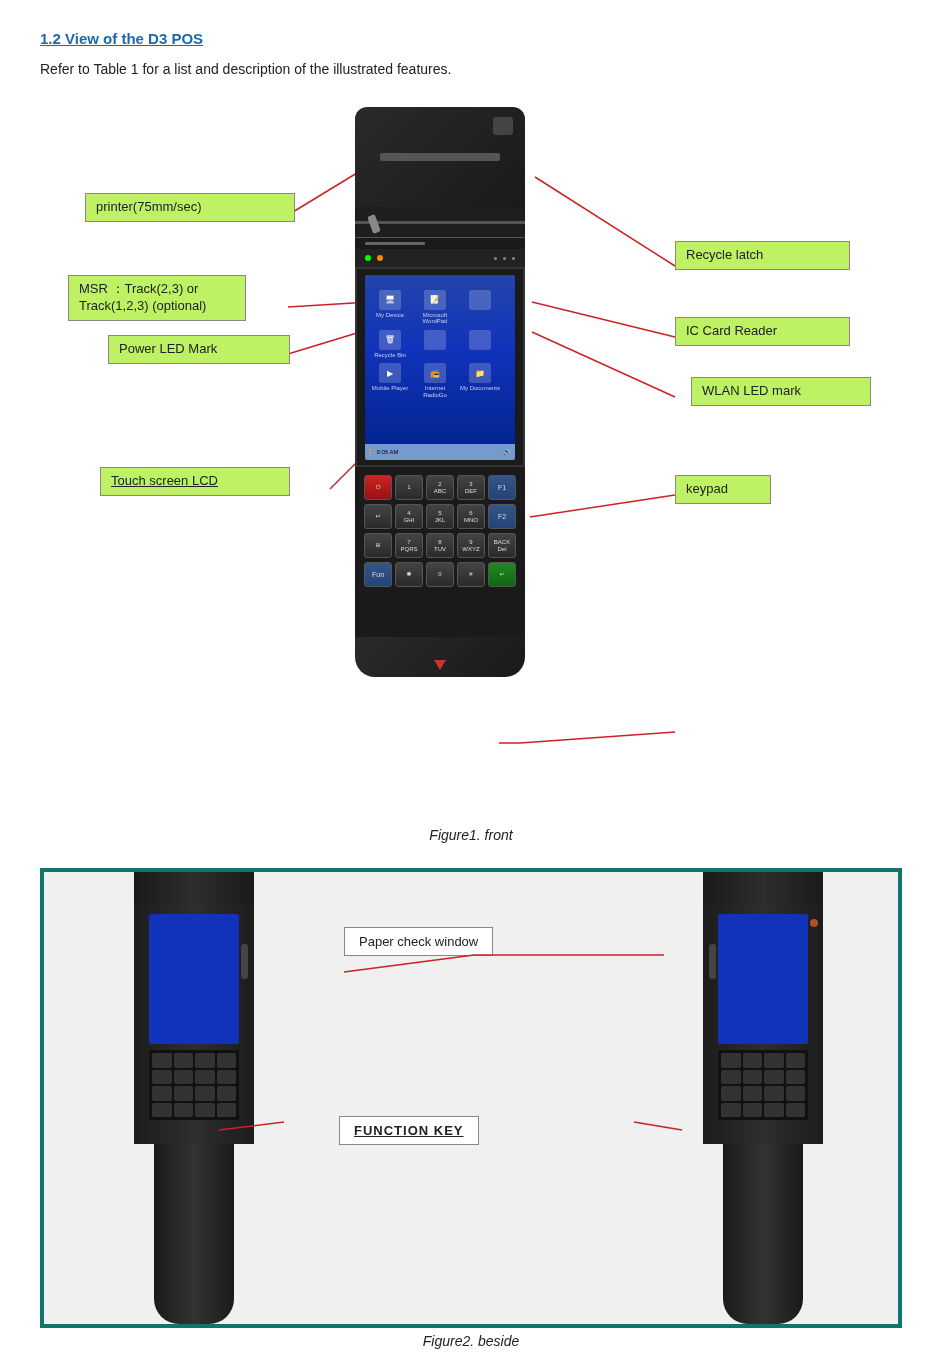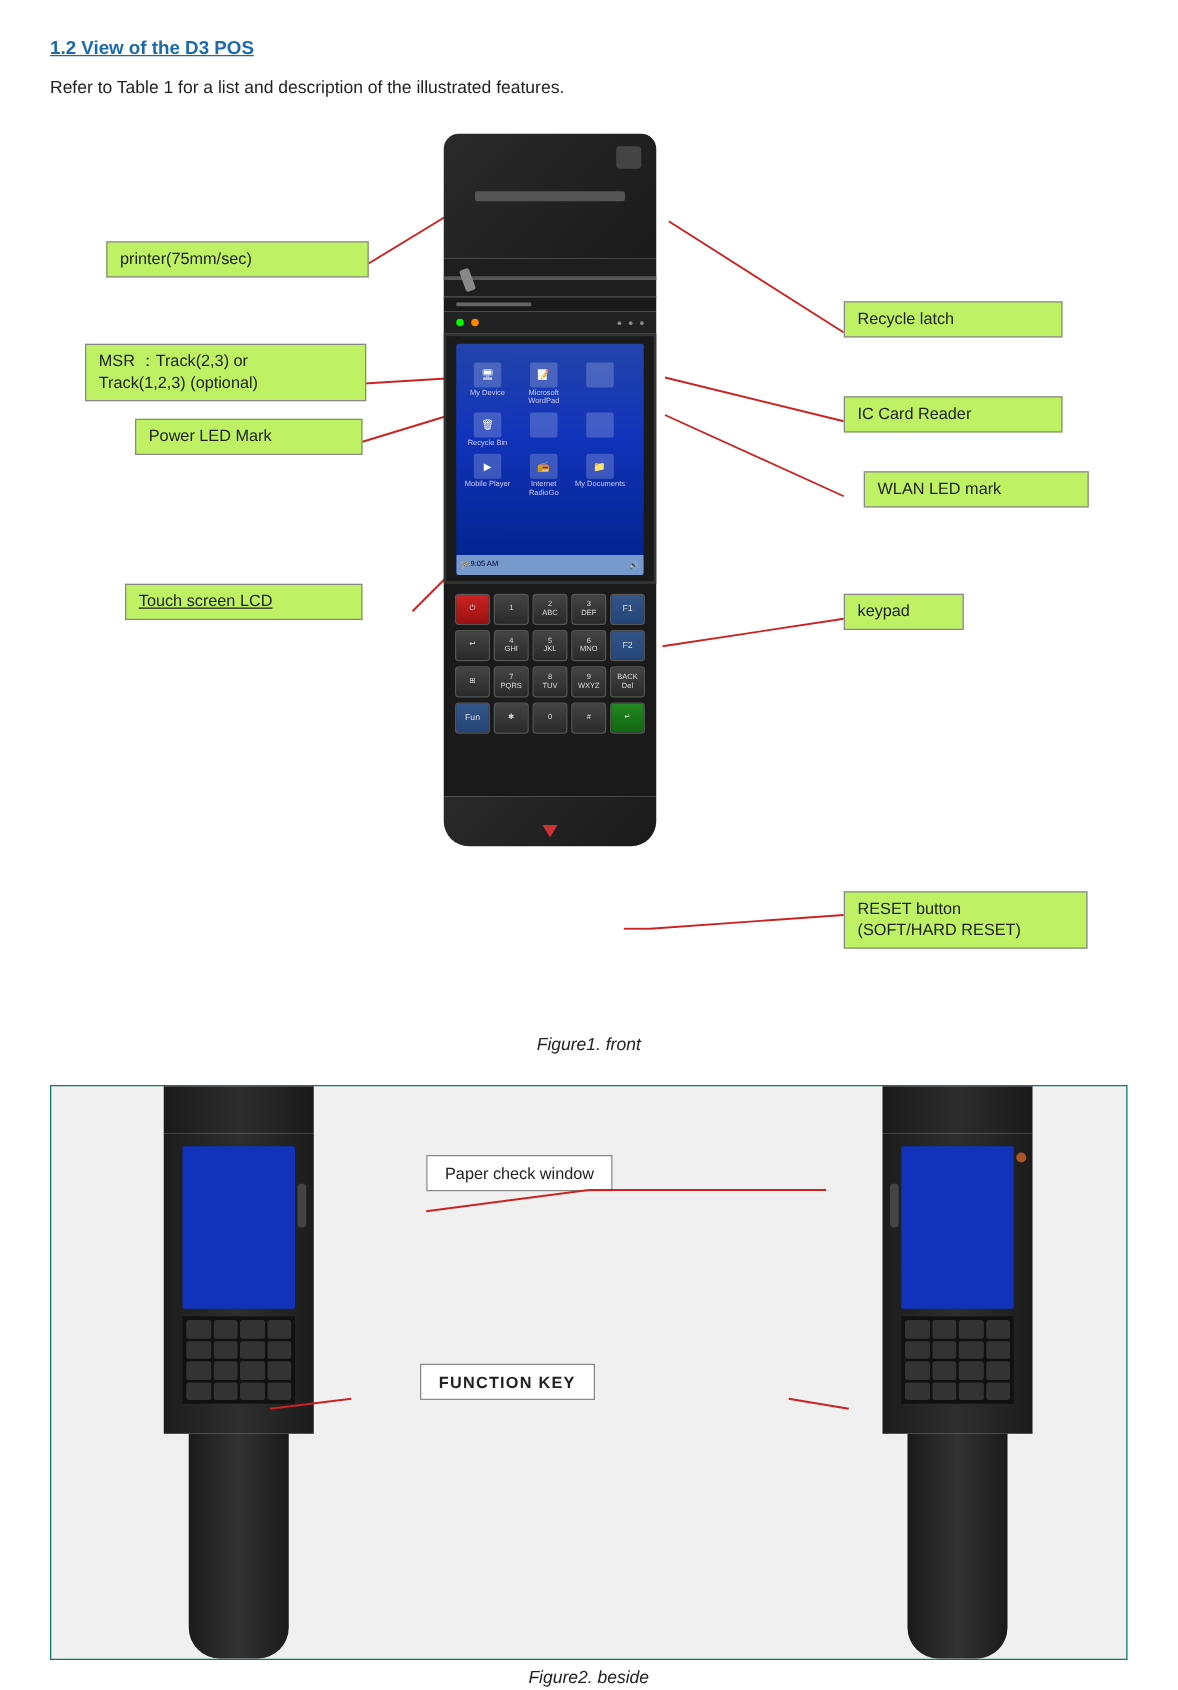--- a/index.html
+++ b/index.html
@@ -232,21 +232,21 @@
       margin-top: 5px;
       margin-bottom: 25px;
       font-style: italic;
     }
 
     
     .figure2-section {
       position: relative;
       width: 100%;
       height: 460px;
-      border: 1px solid #0f766e;
+      border: 4px solid #0f766e;
       background: #f0f0f0;
       overflow: hidden;
     }
 
     
     .label-box-fig2 {
       position: absolute;
       border: 1.5px solid #888;
       background: #fff;
       padding: 6px 14px;
@@ -295,35 +295,33 @@
 
     <line x1="635" y1="625" x2="480" y2="636" stroke="#cc2222" stroke-width="1.5"></line>
 
     <line x1="480" y1="636" x2="459" y2="636" stroke="#cc2222" stroke-width="1.5"></line>
   </svg>
 
   <div class="label-box" style="left:45px; top:86px; width:210px;">printer(75mm/sec)</div>
 
   <div class="label-box" style="left:635px; top:134px; width:175px;">Recycle latch</div>
 
-  <div class="label-box" style="left:28px; top:168px; width:225px; white-space:pre-line;">MSR ：Track(2,3)  or
+  <div class="label-box" style="left:28px; top:168px; width:178px; white-space:pre-line;">MSR ：Track(2,3)  or
 Track(1,2,3) (optional)</div>
 
   <div class="label-box" style="left:635px; top:210px; width:175px;">IC Card Reader</div>
 
   <div class="label-box" style="left:68px; top:228px; width:182px;">Power LED Mark</div>
 
   <div class="label-box" style="left:651px; top:270px; width:180px;">WLAN LED mark</div>
 
   <div class="label-box" style="left:60px; top:360px; width:190px;text-decoration:underline;">Touch screen LCD</div>
 
   <div class="label-box" style="left:635px; top:368px; width:96px;">keypad</div>
 
-  <div class="label-box" style="left:635px; top:606px; width:195px; white-space:pre-line;">RESET button
-(SOFT/HARD RESET)</div>
 
   <div class="device-front">
 
     <div class="device-printer-top">
       <div class="printer-slot"></div>
 
       <div style="position:absolute; right:12px; top:10px; width:20px; height:18px; background:#444; border-radius:3px;"></div>
     </div>
 
     <div class="device-msr-area">
@@ -521,17 +519,17 @@
 
   <div class="label-box-fig2" style="left:300px; top:55px;">Paper check window</div>
 
   <svg style="position:absolute;top:0;left:0;width:100%;height:100%;pointer-events:none;">
     <line x1="430" y1="83" x2="620" y2="83" stroke="#cc2222" stroke-width="1.5"></line>
     <line x1="430" y1="83" x2="300" y2="100" stroke="#cc2222" stroke-width="1.5"></line>
     <line x1="240" y1="250" x2="175" y2="258" stroke="#cc2222" stroke-width="1.5"></line>
     <line x1="590" y1="250" x2="638" y2="258" stroke="#cc2222" stroke-width="1.5"></line>
   </svg>
 
-  <div class="label-box-fig2" style="left:295px; top:222px; font-weight:bold; letter-spacing:1px;">FUNCTION KEY</div>
+  <div class="label-box-fig2" style="left:295px; top:244px; font-weight:bold; letter-spacing:1px;text-decoration:underline;">FUNCTION KEY</div>
 
 </div>
 
 <div class="figure-caption">Figure2. beside</div>
 
 </body></html>

